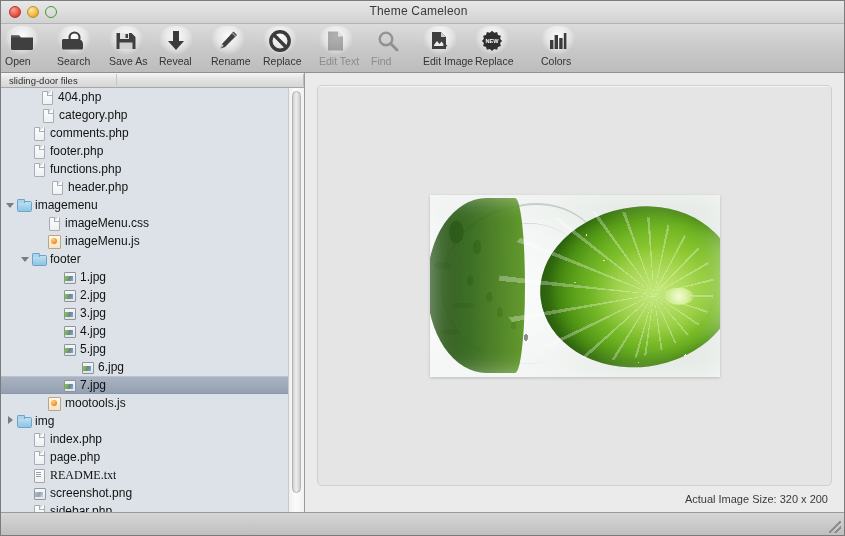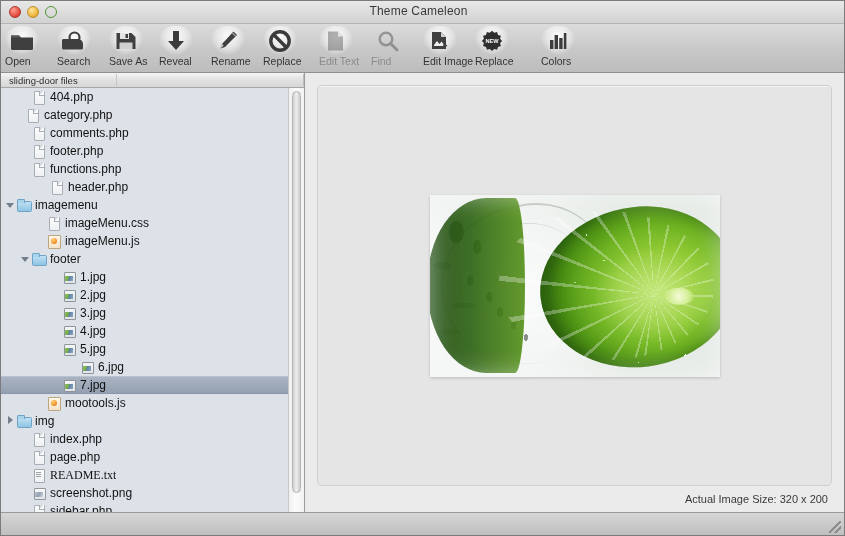--- a/index.html
+++ b/index.html
@@ -409,26 +409,26 @@
 
   <div id="content">
 
     <div id="sidebar">
       <div id="col-header">
         <span class="sep"></span>
         <span>sliding-door files</span>
       </div>
       <div id="tree-wrap">
         <div id="tree">
-            <div class="row" style="padding-left: 19px;">
+            <div class="row" style="padding-left: 27px;">
               <span class="twisty"></span>
               <span class="ic file"></span>
               <span class="lbl">404.php</span>
             </div>
-            <div class="row" style="padding-left: 13px;">
+            <div class="row" style="padding-left: 28px;">
               <span class="twisty"></span>
               <span class="ic file"></span>
               <span class="lbl">category.php</span>
             </div>
             <div class="row" style="padding-left: 19px;">
               <span class="twisty"></span>
               <span class="ic file"></span>
               <span class="lbl">comments.php</span>
             </div>
             <div class="row" style="padding-left: 19px;">

